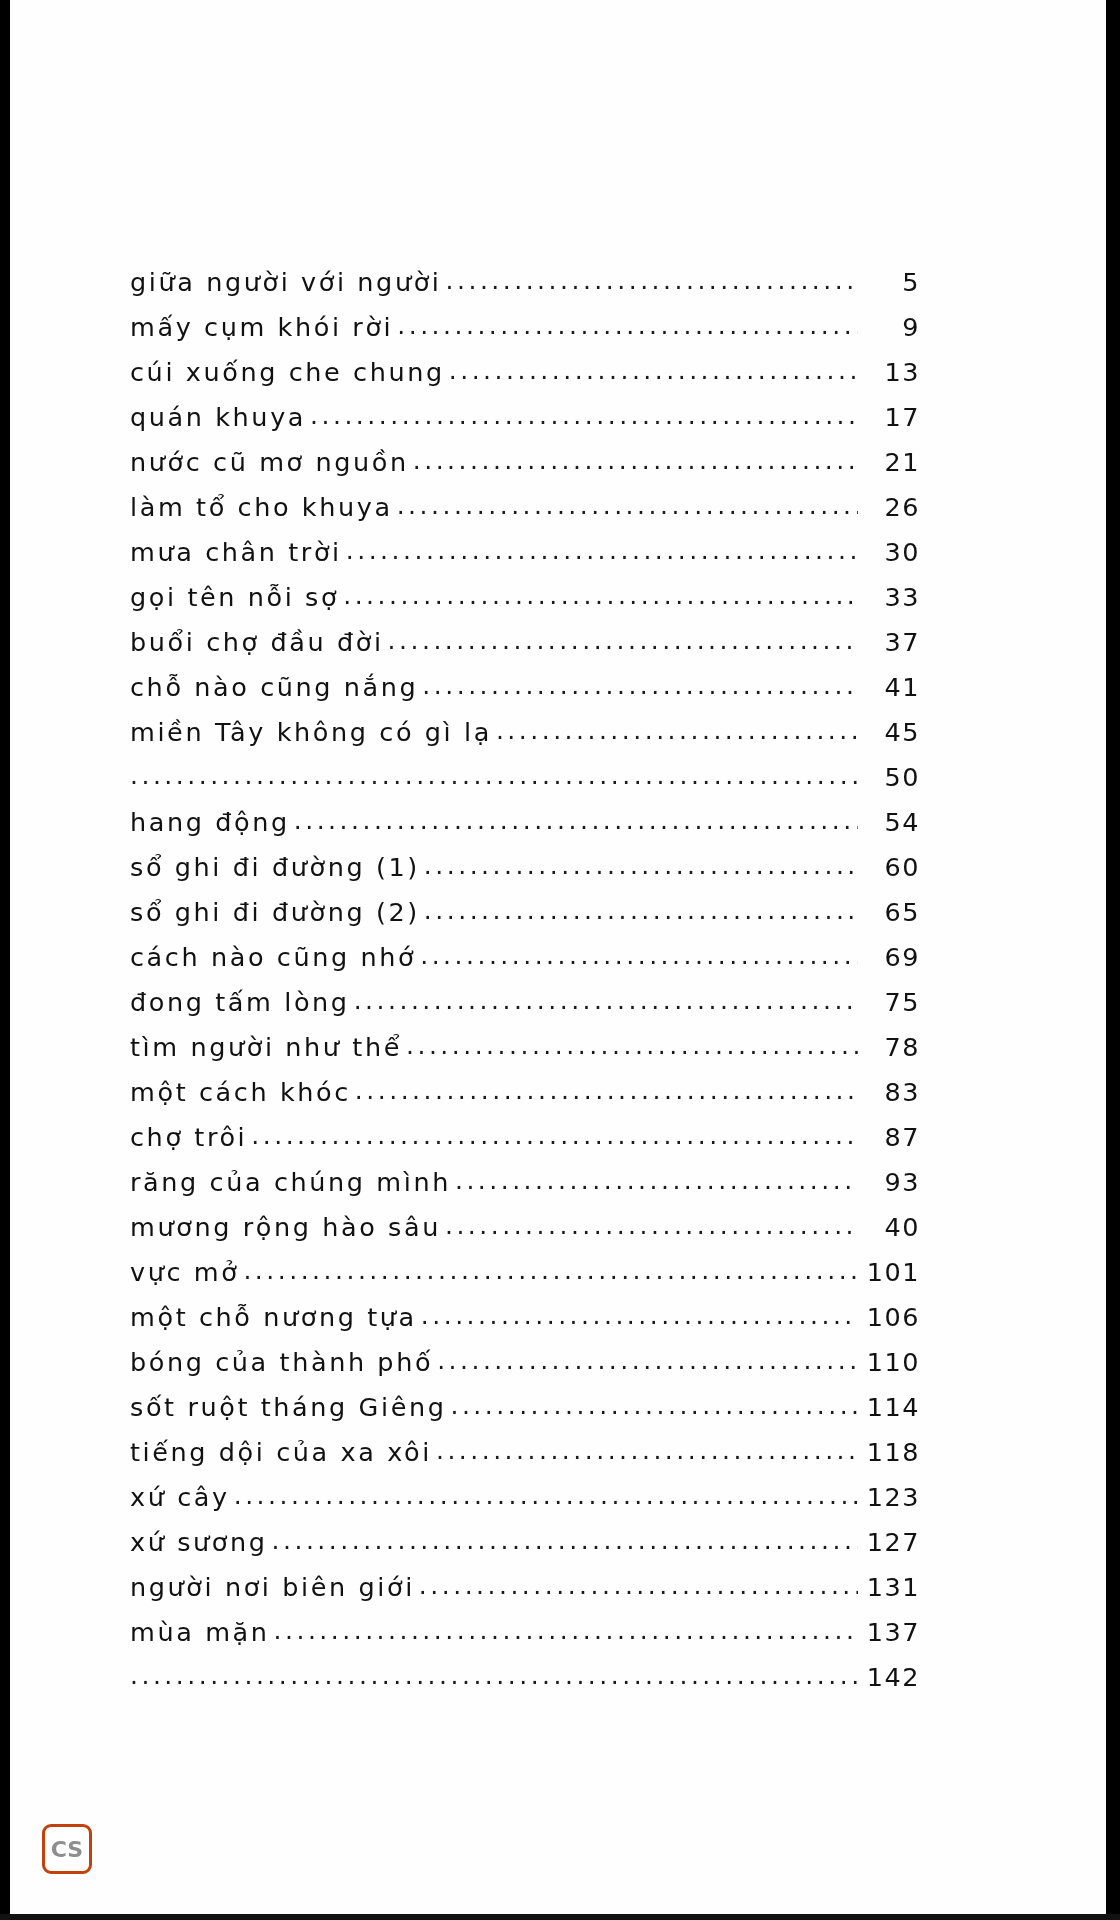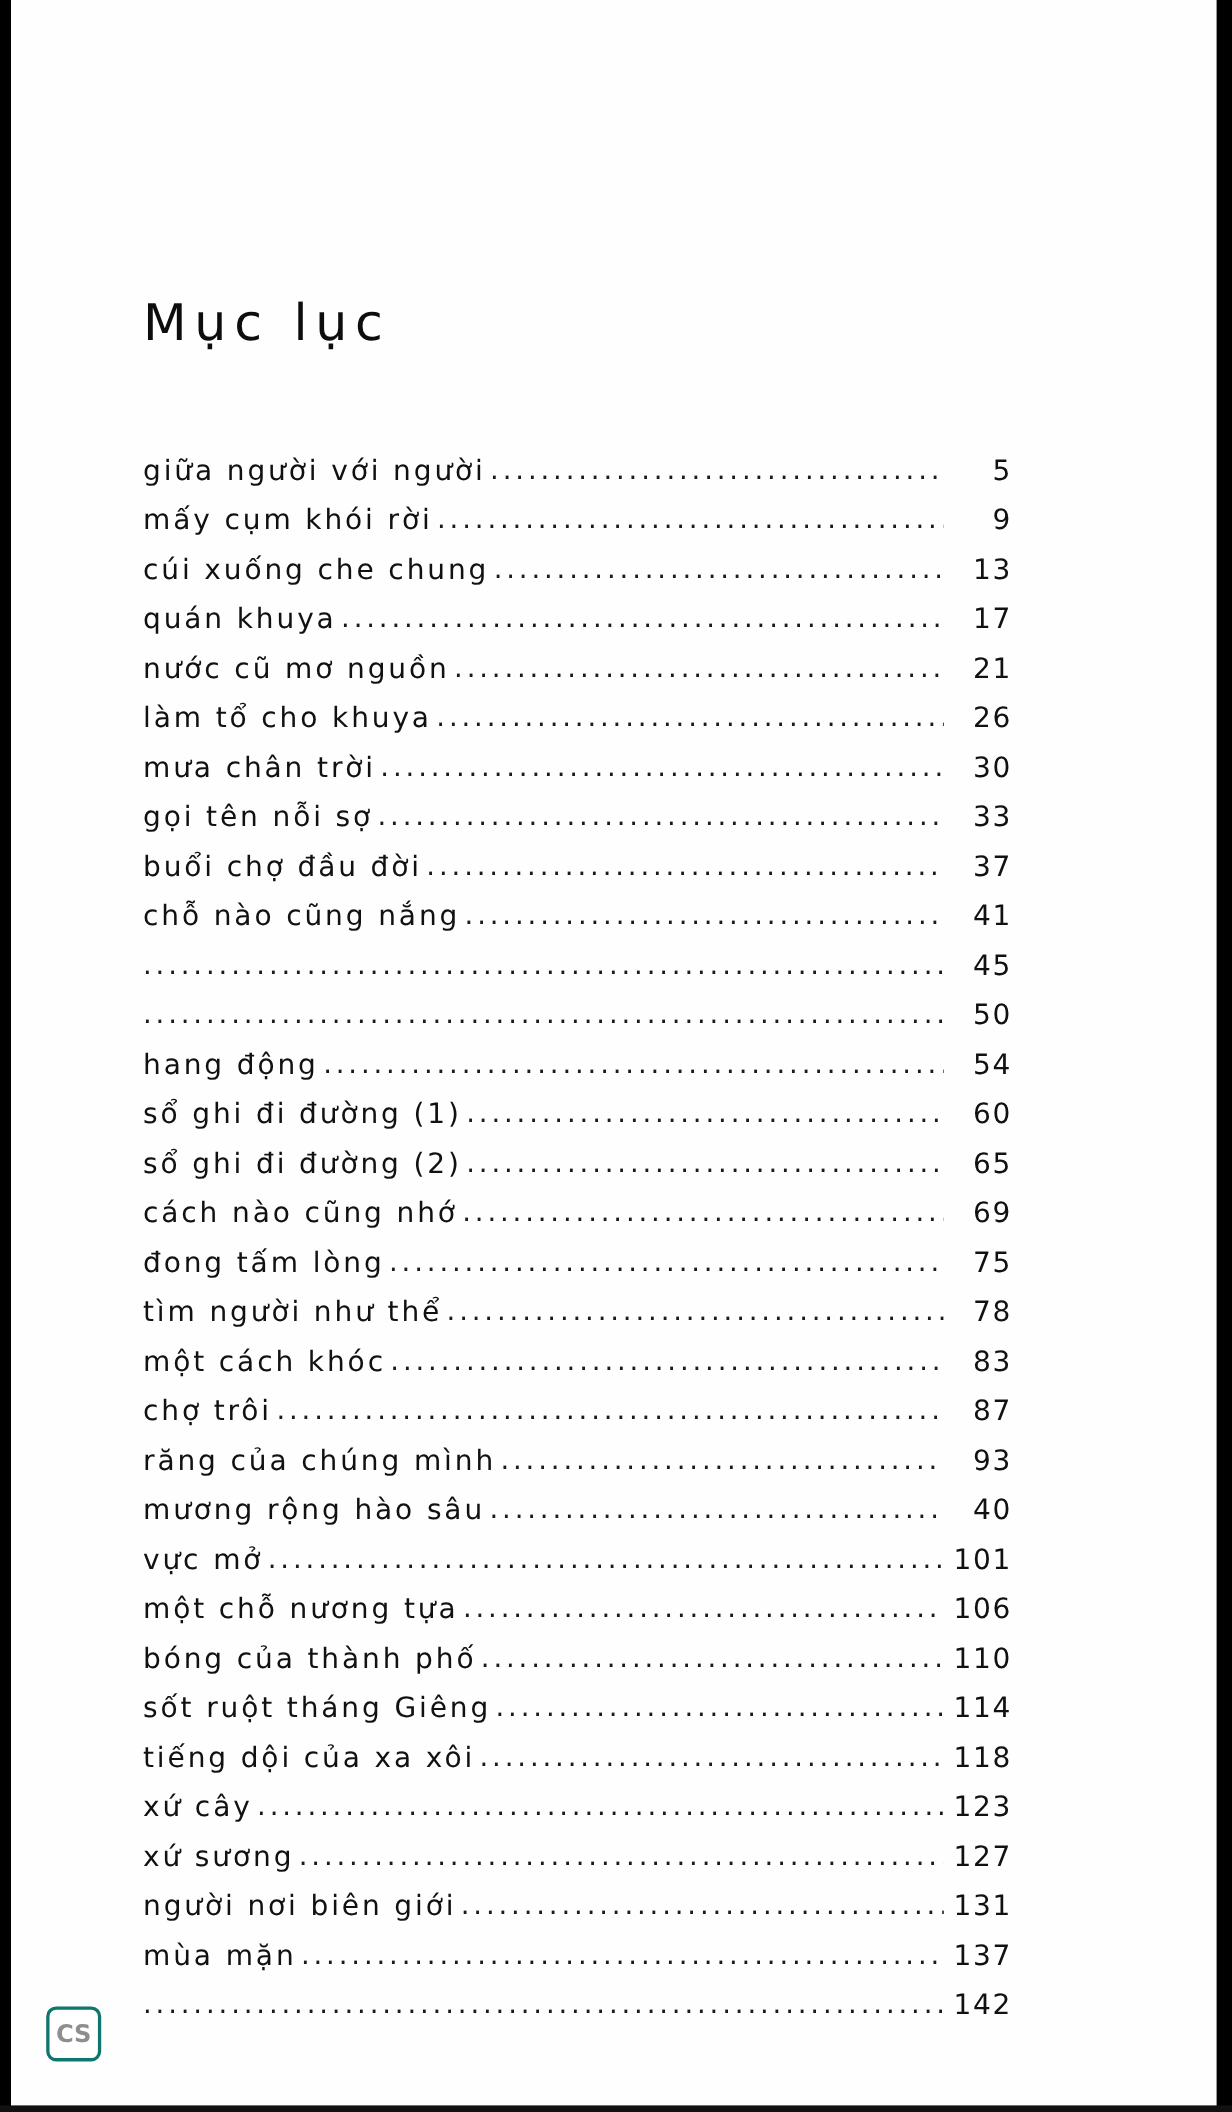--- a/index.html
+++ b/index.html
@@ -99,21 +99,21 @@
     position: absolute;
     left: 42px;
     bottom: 46px;
     display: flex;
     align-items: center;
     gap: 18px;
   }
   .cs-logo {
     width: 44px;
     height: 44px;
-    border: 3px solid #0f766e;
+    border: 3px solid #c2410c;
     border-radius: 9px;
     color: #8e8e8e;
     font-size: 22px;
     font-weight: bold;
     display: flex;
     align-items: center;
     justify-content: center;
     letter-spacing: 0px;
     font-family: "DejaVu Sans", sans-serif;
     background: #fff;
@@ -127,21 +127,20 @@
 </style>
 </head>
 <body>
 
 <div class="page">
   <div class="edge-left"></div>
   <div class="edge-right"></div>
   <div class="edge-bottom"></div>
 
   <div class="content">
-    <h1 class="title">Mục lục</h1>
 
     <div class="toc" id="toc-list">
         <div class="toc-row">
           <span class="toc-label">giữa người với người</span>
           <span class="toc-dots">......................................................................................................</span>
           <span class="toc-page">5</span>
         </div>
         <div class="toc-row">
           <span class="toc-label">mấy cụm khói rời</span>
           <span class="toc-dots">......................................................................................................</span>
@@ -181,20 +180,21 @@
           <span class="toc-label">buổi chợ đầu đời</span>
           <span class="toc-dots">......................................................................................................</span>
           <span class="toc-page">37</span>
         </div>
         <div class="toc-row">
           <span class="toc-label">chỗ nào cũng nắng</span>
           <span class="toc-dots">......................................................................................................</span>
           <span class="toc-page">41</span>
         </div>
         <div class="toc-row">
+          <span class="toc-label">miền Tây không có gì lạ</span>
           <span class="toc-dots">......................................................................................................</span>
           <span class="toc-page">45</span>
         </div>
         <div class="toc-row">
           <span class="toc-dots">......................................................................................................</span>
           <span class="toc-page">50</span>
         </div>
         <div class="toc-row">
           <span class="toc-label">hang động</span>
           <span class="toc-dots">......................................................................................................</span>

